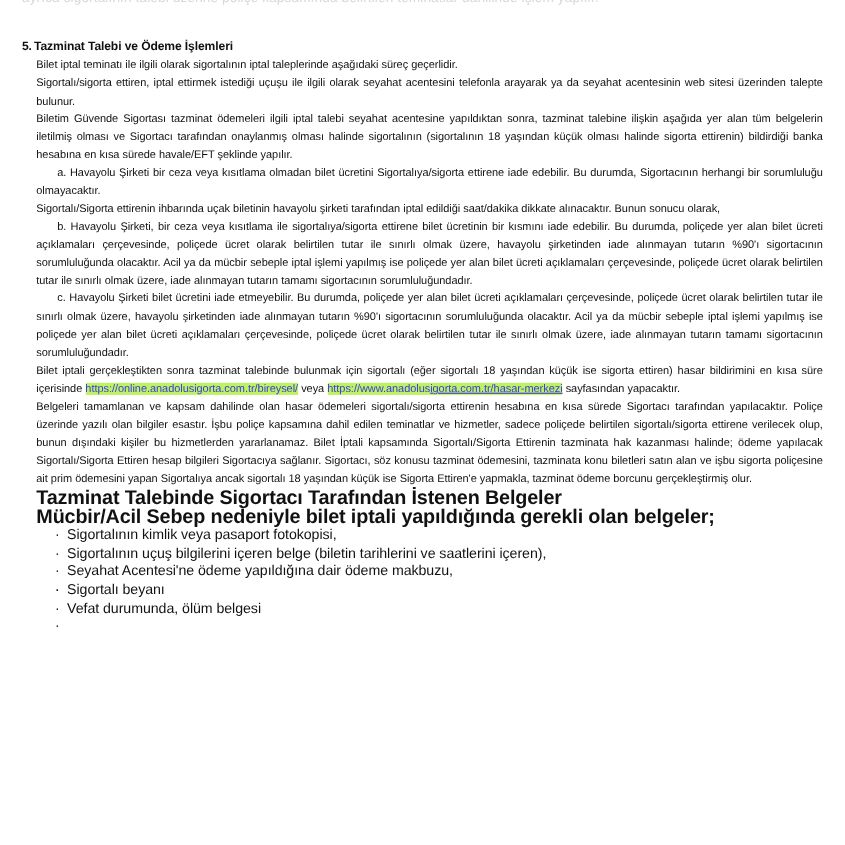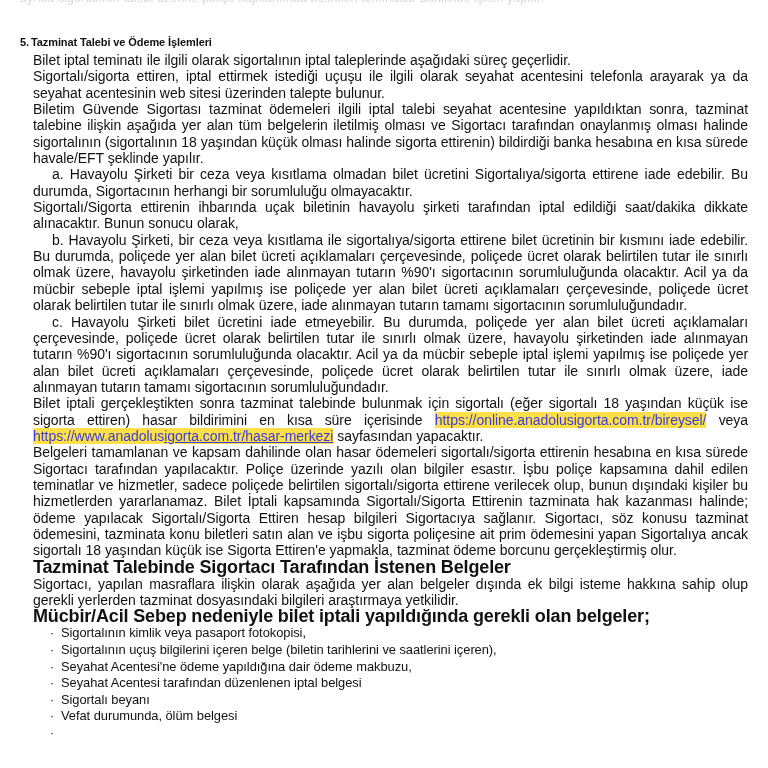--- a/index.html
+++ b/index.html
@@ -54,21 +54,21 @@
     font-size: 11px;
     font-weight: bold;
     line-height: 17px;
     letter-spacing: -0.1px;
     margin: 0 0 1px 0;
     white-space: nowrap;
   }
   .h-num .num { margin-right: 2px; }
 
   .p {
-    font-size: 14px;
+    font-size: 10px;
     line-height: 16.35px;
     text-align: justify;
     text-justify: inter-word;
     margin: 0;
     padding: 0 0 0 13px;   
     letter-spacing: -0.05px;
     word-spacing: 0.1px;
   }
   .p.nowrapjust { text-align: left; }
 
@@ -103,21 +103,21 @@
     white-space: nowrap;
   }
   ul.bullets li .bullet {
     position: absolute;
     left: 0;
     top: 0;
   }
 
   a.lnk {
     color: #3b3bdd;
-    background: #fde047;
+    background: #bef264;
     text-decoration: none;
     white-space: nowrap;
   }
   a.lnk.ul { text-decoration: underline; }
 </style>
 </head>
 <body>
 
 <div id="page">
 
@@ -137,28 +137,27 @@
     <p class="p">Sigortalı/Sigorta ettirenin ihbarında uçak biletinin havayolu şirketi tarafından iptal edildiği saat/dakika dikkate alınacaktır. Bunun sonucu olarak,</p>
     <p class="p sub">b. Havayolu Şirketi, bir ceza veya kısıtlama ile sigortalıya/sigorta ettirene bilet ücretinin bir kısmını iade edebilir. Bu durumda, poliçede yer alan bilet ücreti açıklamaları çerçevesinde, poliçede ücret olarak belirtilen tutar ile sınırlı olmak üzere, havayolu şirketinden iade alınmayan tutarın %90'ı sigortacının sorumluluğunda olacaktır. Acil ya da mücbir sebeple iptal işlemi yapılmış ise poliçede yer alan bilet ücreti açıklamaları çerçevesinde, poliçede ücret olarak belirtilen tutar ile sınırlı olmak üzere, iade alınmayan tutarın tamamı sigortacının sorumluluğundadır.</p>
     <p class="p sub">c. Havayolu Şirketi bilet ücretini iade etmeyebilir. Bu durumda, poliçede yer alan bilet ücreti açıklamaları çerçevesinde, poliçede ücret olarak belirtilen tutar ile sınırlı olmak üzere, havayolu şirketinden iade alınmayan tutarın %90'ı sigortacının sorumluluğunda olacaktır. Acil ya da mücbir sebeple iptal işlemi yapılmış ise poliçede yer alan bilet ücreti açıklamaları çerçevesinde, poliçede ücret olarak belirtilen tutar ile sınırlı olmak üzere, iade alınmayan tutarın tamamı sigortacının sorumluluğundadır.</p>
 
     <p class="p"><span>Bilet iptali gerçekleştikten sonra tazminat talebinde bulunmak için sigortalı (eğer sigortalı 18 yaşından küçük ise sigorta ettiren) hasar bildirimini en kısa süre içerisinde </span><a class="lnk" href="#">https://online.anadolusigorta.com.tr/bireysel/</a><span> veya  </span><a class="lnk" href="#">https://www.anadolus</a><a class="lnk ul" href="#">igorta.com.tr/hasar-merkezi</a><span> sayfasından yapacaktır.</span></p>
 
     <p class="p">Belgeleri tamamlanan ve kapsam dahilinde olan hasar ödemeleri sigortalı/sigorta ettirenin hesabına en kısa sürede Sigortacı tarafından yapılacaktır. Poliçe üzerinde yazılı olan bilgiler esastır. İşbu poliçe kapsamına dahil edilen teminatlar ve hizmetler, sadece poliçede belirtilen sigortalı/sigorta ettirene verilecek olup, bunun dışındaki kişiler bu hizmetlerden yararlanamaz. Bilet İptali kapsamında Sigortalı/Sigorta Ettirenin tazminata hak kazanması halinde; ödeme yapılacak Sigortalı/Sigorta Ettiren hesap bilgileri Sigortacıya sağlanır. Sigortacı, söz konusu tazminat ödemesini, tazminata konu biletleri satın alan ve işbu sigorta poliçesine ait prim ödemesini yapan Sigortalıya ancak sigortalı 18 yaşından küçük ise Sigorta Ettiren'e yapmakla, tazminat ödeme borcunu gerçekleştirmiş olur.</p>
 
     <div class="h-bold">Tazminat Talebinde Sigortacı Tarafından İstenen Belgeler</div>
 
-    <p class="p">Sigortacı, yapılan masraflara ilişkin olarak aşağıda yer alan belgeler dışında ek bilgi isteme hakkına sahip olup gerekli yerlerden tazminat dosyasındaki bilgileri araştırmaya yetkilidir.</p>
 
     <div class="h-bold">Mücbir/Acil Sebep nedeniyle bilet iptali yapıldığında gerekli olan belgeler;</div>
 
     <ul class="bullets">
       <li><span class="bullet">·</span><span>Sigortalının kimlik veya pasaport fotokopisi,</span></li>
       <li><span class="bullet">·</span><span>Sigortalının uçuş bilgilerini içeren belge (biletin tarihlerini ve saatlerini içeren),</span></li>
       <li><span class="bullet">·</span><span>Seyahat Acentesi'ne ödeme yapıldığına dair ödeme makbuzu,</span></li>
-      <li><span class="bullet">·</span><span>Seyahat Acentesi tarafından düzenlenen iptal belgesi</span></li>
+      <li><span class="bullet">·</span></li>
       <li><span class="bullet">·</span><span>Sigortalı beyanı</span></li>
       <li><span class="bullet">·</span><span>Vefat durumunda, ölüm belgesi</span></li>
       <li><span class="bullet">·</span></li>
     </ul>
 
   </div>
 </div>
 
 </body></html>

